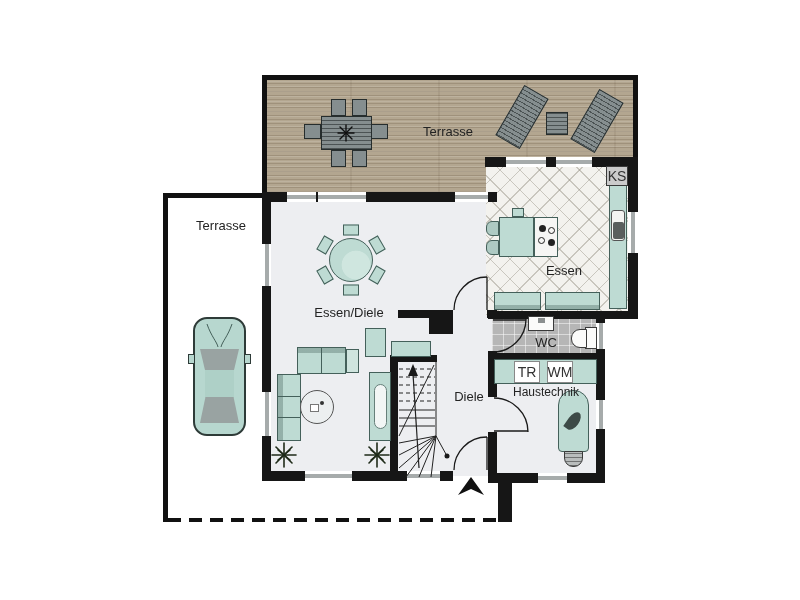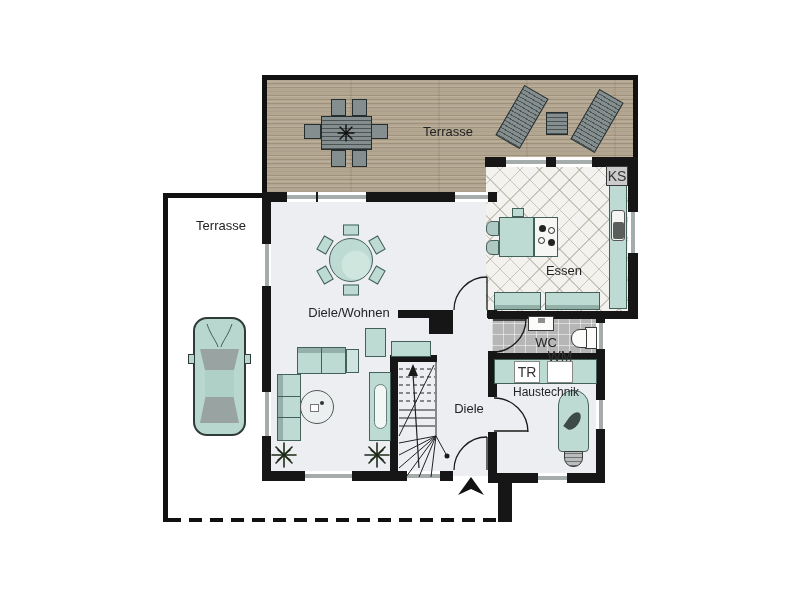--- a/index.html
+++ b/index.html
@@ -246,22 +246,22 @@
     </g>
 
     <g stroke="#44605a" stroke-width="1" fill="none">
       <path d="M207 324 C211 336 217 342 218 347"></path>
       <path d="M232 324 C228 336 222 342 221 347"></path>
     </g>
   </svg>
 
   <div class="label" style="left:221px;top:225px;">Terrasse</div>
   <div class="label" style="left:448px;top:131px;">Terrasse</div>
-  <div class="label" style="left:349px;top:312px;">Diele/Wohnen</div>
+  <div class="label" style="left:349px;top:312px;">Essen/Diele</div>
   <div class="label" style="left:564px;top:270px;">Essen</div>
   <div class="label" style="left:546px;top:342px;">WC</div>
-  <div class="label" style="left:469px;top:408px;">Diele</div>
+  <div class="label" style="left:469px;top:396px;">Diele</div>
   <div class="label" style="left:546px;top:392px;font-size:12px;">Haustechnik</div>
   <div class="label-sm" style="left:617px;top:176px;">KS</div>
   <div class="label-sm" style="left:527px;top:372px;">TR</div>
-  <div class="label-sm" style="left:560px;top:356px;">WM</div>
+  <div class="label-sm" style="left:560px;top:372px;">WM</div>
 
 </div>
 
 </body></html>

